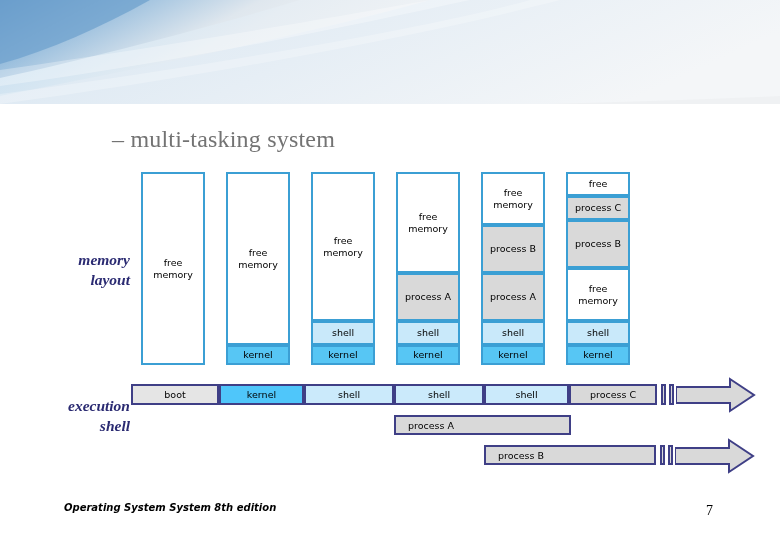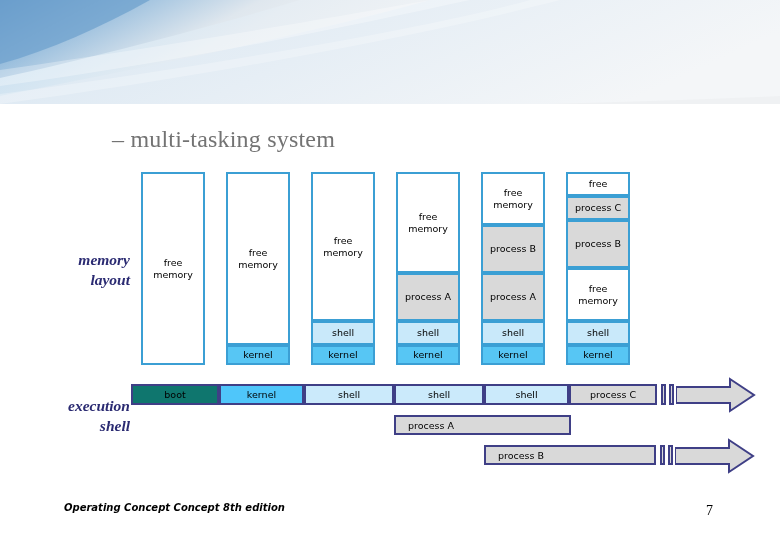--- a/index.html
+++ b/index.html
@@ -51,21 +51,21 @@
 
   
   #exec-area{position:absolute;left:0;top:0;width:780px;height:540px;}
   .exec-box{
     position:absolute;box-sizing:border-box;
     border:2px solid #3f3f86;
     display:flex;align-items:center;justify-content:center;
     font-family:"DejaVu Sans",sans-serif;
     font-size:9.5px;color:#000;
   }
-  .e-white {background:#0f766e;}
+  .e-white {background:#e5e5e5;}
   .e-kernel{background:#4fc6fa;}
   .e-shell {background:#cbeafb;}
   .e-proc  {background:#d9d9d9;}
   .e-proc-left{justify-content:flex-start;padding-left:12px;}
 
   .tick{
     position:absolute;box-sizing:border-box;
     border:2px solid #3f3f86;background:#d9d9d9;
     width:5px;
   }
@@ -196,14 +196,14 @@
 
   <div class="tick" style="left:660px;top:445px;height:20px;"></div>
   <div class="tick" style="left:668px;top:445px;height:20px;"></div>
   <div class="arrow" style="left:675px;top:438px;">
     <svg width="80" height="36" viewBox="0 0 80 36">
       <path d="M0,10 L54,10 L54,2 L78,18 L54,34 L54,26 L0,26 Z" fill="#d9d9d9" stroke="#3f3f86" stroke-width="2" stroke-linejoin="miter"></path>
     </svg>
   </div>
 </div>
 
-<div id="footer-text">Operating Concept Concept 8th edition</div>
+<div id="footer-text">Operating System System 8th edition</div>
 <div id="page-number">7</div>
 
 </body></html>

